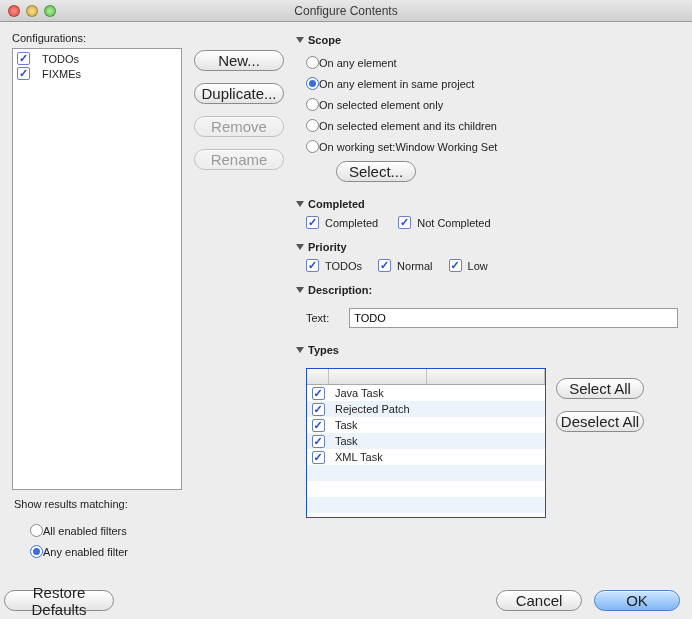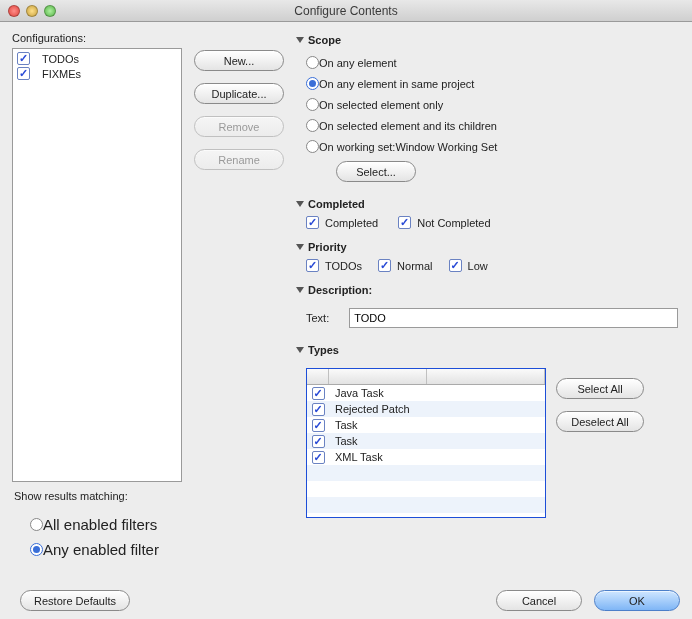--- a/index.html
+++ b/index.html
@@ -33,30 +33,30 @@
   .leftcol { width: 170px; display:flex; flex-direction:column;}
   .leftlabel { margin-bottom:4px; }
   .listbox {
     flex:1; background:#fff; border:1px solid #9a9a9a; overflow:auto; padding:2px 0;
   }
   .listitem { padding:1px 4px; display:flex; align-items:center; gap:12px;}
   
   .chk { width:13px;height:13px;border:1px solid #6a82c2;border-radius:2px;display:inline-flex;align-items:center;justify-content:center;background:#fff;}
   .chk.on::after{content:"✓";color:#2a4bd6;font-size:11px;font-weight:bold;line-height:1;}
   
-  .radiogrp { font-size:15px; }
+  .radiogrp { font-size:11px; }
   .radio { width:13px;height:13px;border:1px solid #888;border-radius:50%;display:inline-flex;align-items:center;justify-content:center;background:#fff;}
   .radio.on{border-color:#3a6fd8;}
   .radio.on::after{content:"";width:7px;height:7px;border-radius:50%;background:#3a6fd8;}
   
   .btncol { width:90px; display:flex; flex-direction:column; gap:12px; padding-top:18px;}
   
   .pushbtn {
     height:21px; border:1px solid #8a8a8a; border-radius:11px;
-    background:linear-gradient(#ffffff,#e4e4e4); font-size:11px; text-align:center;
+    background:linear-gradient(#ffffff,#e4e4e4); font-size:15px; text-align:center;
     display:flex;align-items:center;justify-content:center; cursor:default;
     box-shadow: 0 1px 0 rgba(255,255,255,.6) inset;
   }
   .pushbtn.disabled{color:#9a9a9a;border-color:#c0c0c0;background:linear-gradient(#f5f5f5,#ececec);}
   .pushbtn.default{
     background:linear-gradient(#cfe6ff,#7fb6f6);
     border-color:#4c7fc9;
   }
   
   .rightpane{ flex:1; overflow:auto; padding-right:2px;}
@@ -98,21 +98,21 @@
   .td1{width:22px;display:flex;justify-content:center;align-items:center;}
   .td2{width:98px;padding-left:6px;}
   .td3{flex:1;}
   
   .types-btns{display:flex;flex-direction:column;gap:12px;padding-top:10px;}
   .types-btns .pushbtn{width:88px;}
   
   .bottom-left{padding:8px 0 0 2px;}
   
   .footer{
-    position:absolute; bottom:8px; left:20px; right:12px;
+    position:absolute; bottom:8px; left:4px; right:12px;
     display:flex; justify-content:space-between; align-items:center;
   }
   .footer-right{display:flex;gap:12px;}
   .pushbtn.small{width:110px;}
   .pushbtn.footer-w{width:86px;}
   
   .gap-v{height:10px;}
   .gap-v2{height:14px;}
 </style>
 </head>

